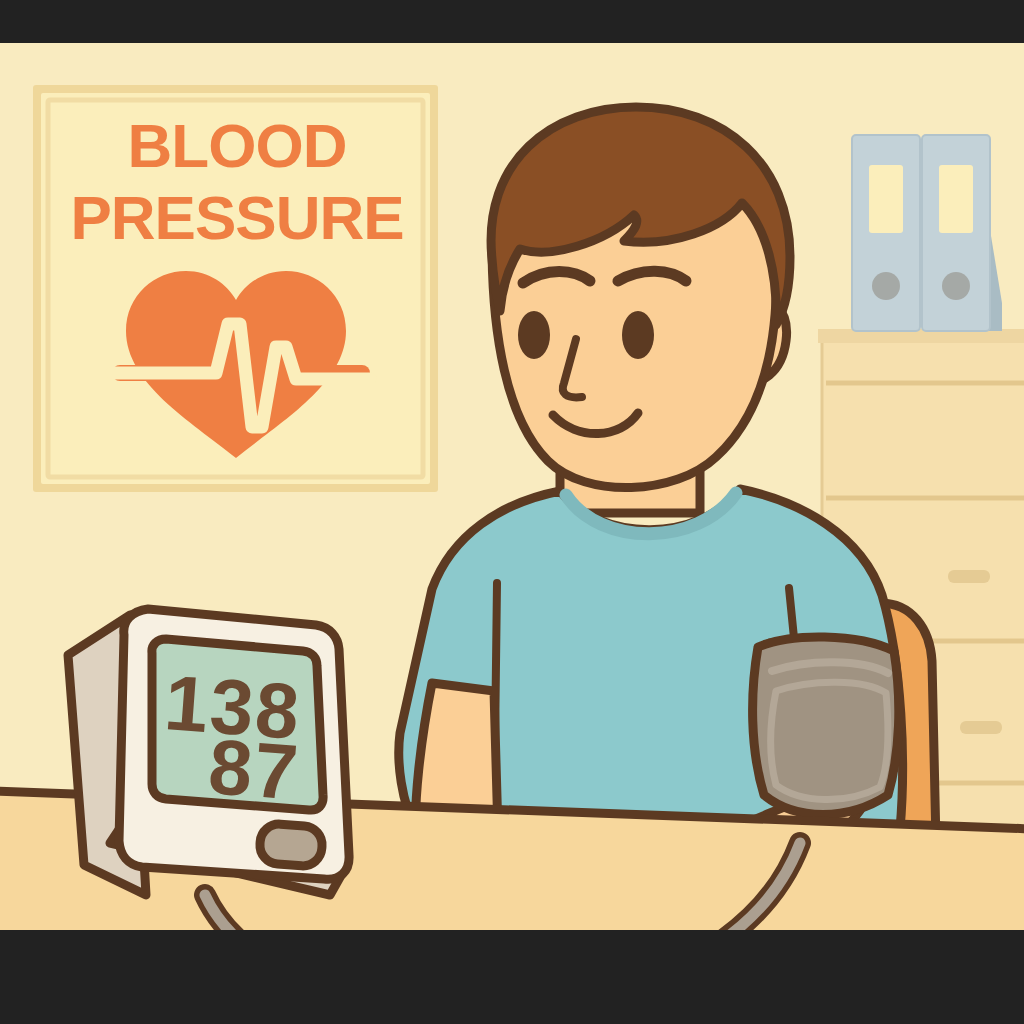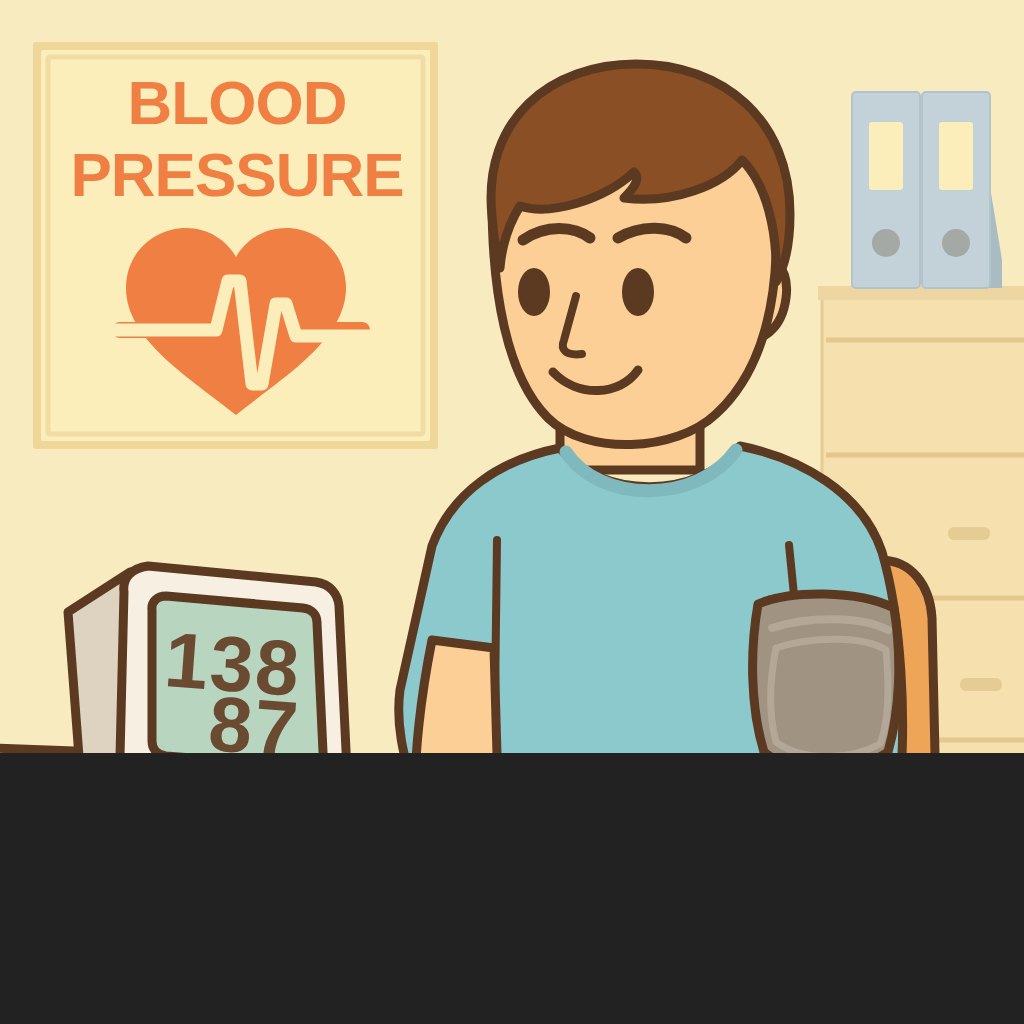--- a/index.html
+++ b/index.html
@@ -1,22 +1,23 @@
 <!DOCTYPE html>
 <html><head>
 <meta charset="utf-8">
 <title>Blood Pressure Check Illustration</title>
 <style>
   html,body{margin:0;padding:0;background:#222;}
   #scene{
     position:relative;
-    width:1024px;height:753px;
+    width:1024px;height:887px;
     overflow:hidden;
     font-family:"Liberation Sans", sans-serif;
     background:#be185d;
+    margin-top:43px;
   }
   #scene svg{display:block;width:1024px;height:1024px;}
   .poster-title{
     font-family:"Liberation Sans", sans-serif;
     font-weight:bold;
     font-size:62px;
     letter-spacing:-1px;
     fill:#ef7f43;
   }
   .lcd-digits{

